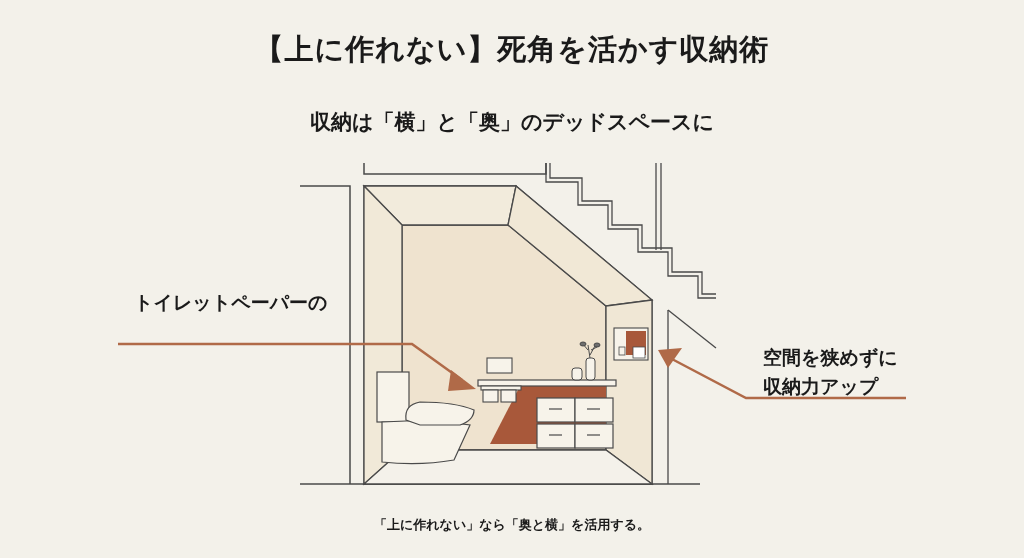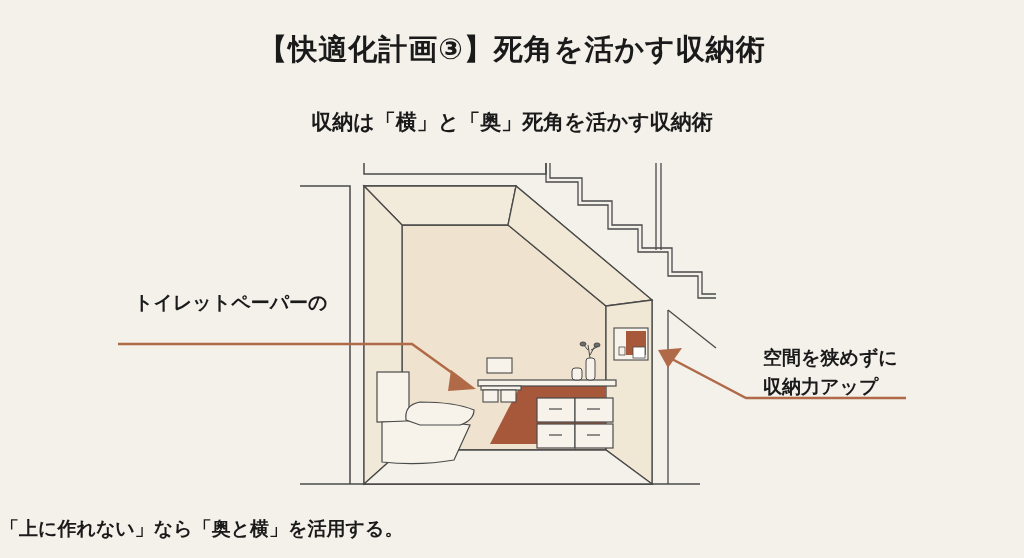--- a/index.html
+++ b/index.html
@@ -18,29 +18,29 @@
     position: absolute; left: 0; right: 0; top: 108px;
     text-align: center; font-size: 21px; font-weight: bold;
   }
   .callout {
     position: absolute; font-size: 19px; font-weight: bold; line-height: 29px; margin-left: 8px;
   }
   .callout-left { left: 126px; top: 288px; }
   .callout-right { left: 755px; top: 343px; }
   .footer {
     position: absolute; left: 0; right: 0; top: 516px;
-    text-align: left; font-size: 19px; font-weight: bold;
+    text-align: center; font-size: 13px; font-weight: bold;
   }
   svg.illus { position: absolute; left: 0; top: 0; }
 </style>
 </head>
 <body>
 
-<div class="title">【快適化計画③】死角を活かす収納術</div>
-<div class="subtitle">収納は「横」と「奥」死角を活かす収納術</div>
+<div class="title">【上に作れない】死角を活かす収納術</div>
+<div class="subtitle">収納は「横」と「奥」のデッドスペースに</div>
 
 <svg class="illus" width="1024" height="558" viewBox="0 0 1024 558">
   <g fill="none" stroke="#4a4a4a" stroke-width="1.5">
 
     <polyline points="300,186 350,186 350,484"></polyline>
     <line x1="300" y1="484" x2="700" y2="484"></line>
     <polyline points="364,163 364,174 546,174 546,163"></polyline>
   </g>
 
   <g stroke="#4a4a4a" stroke-width="1.3">

